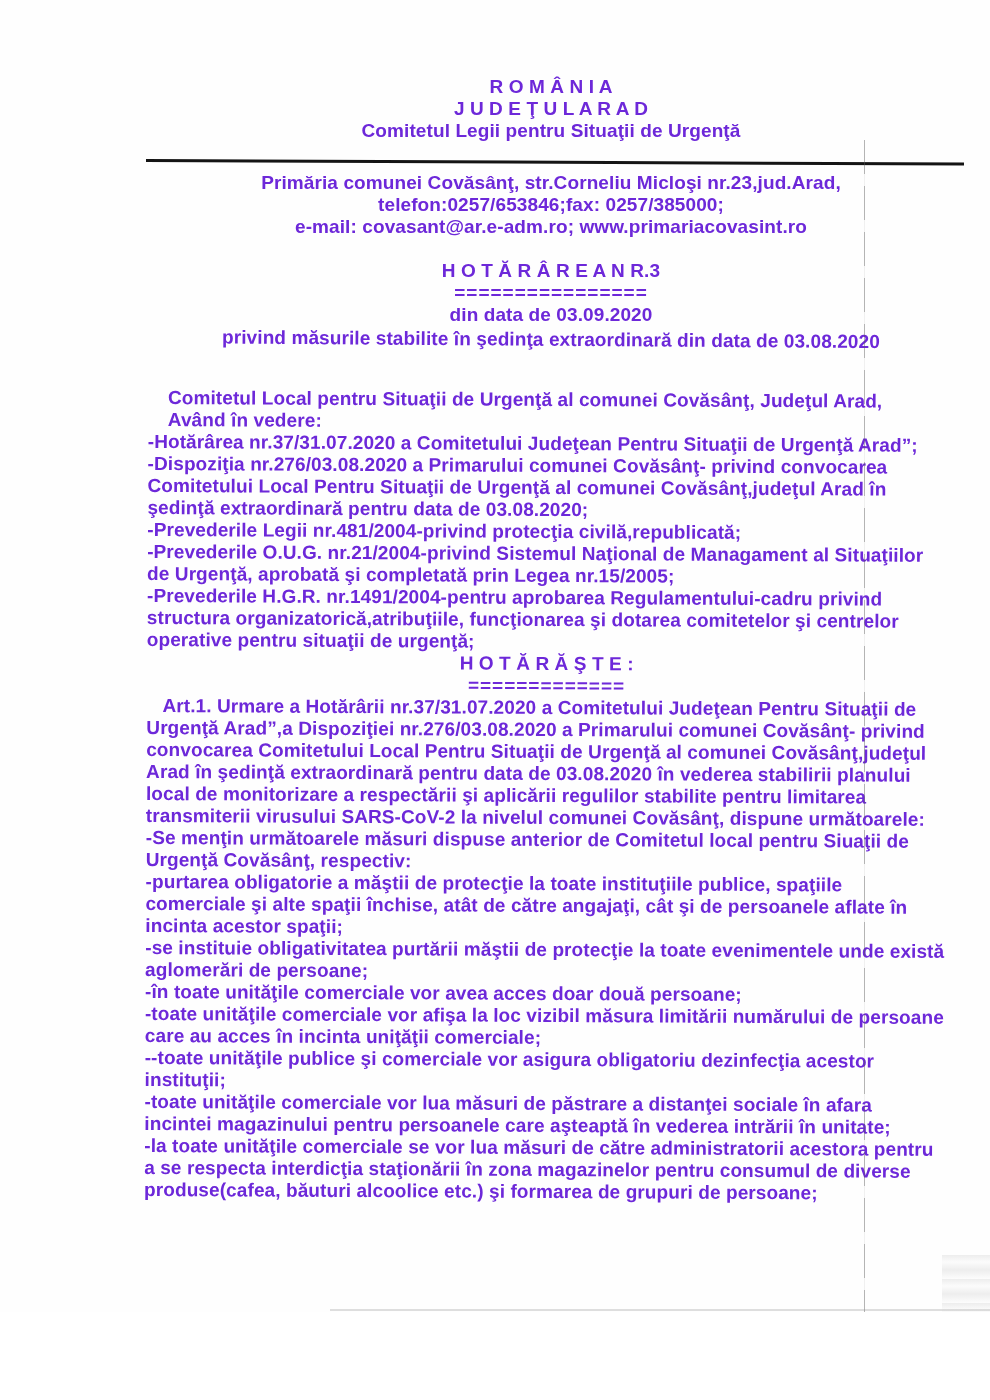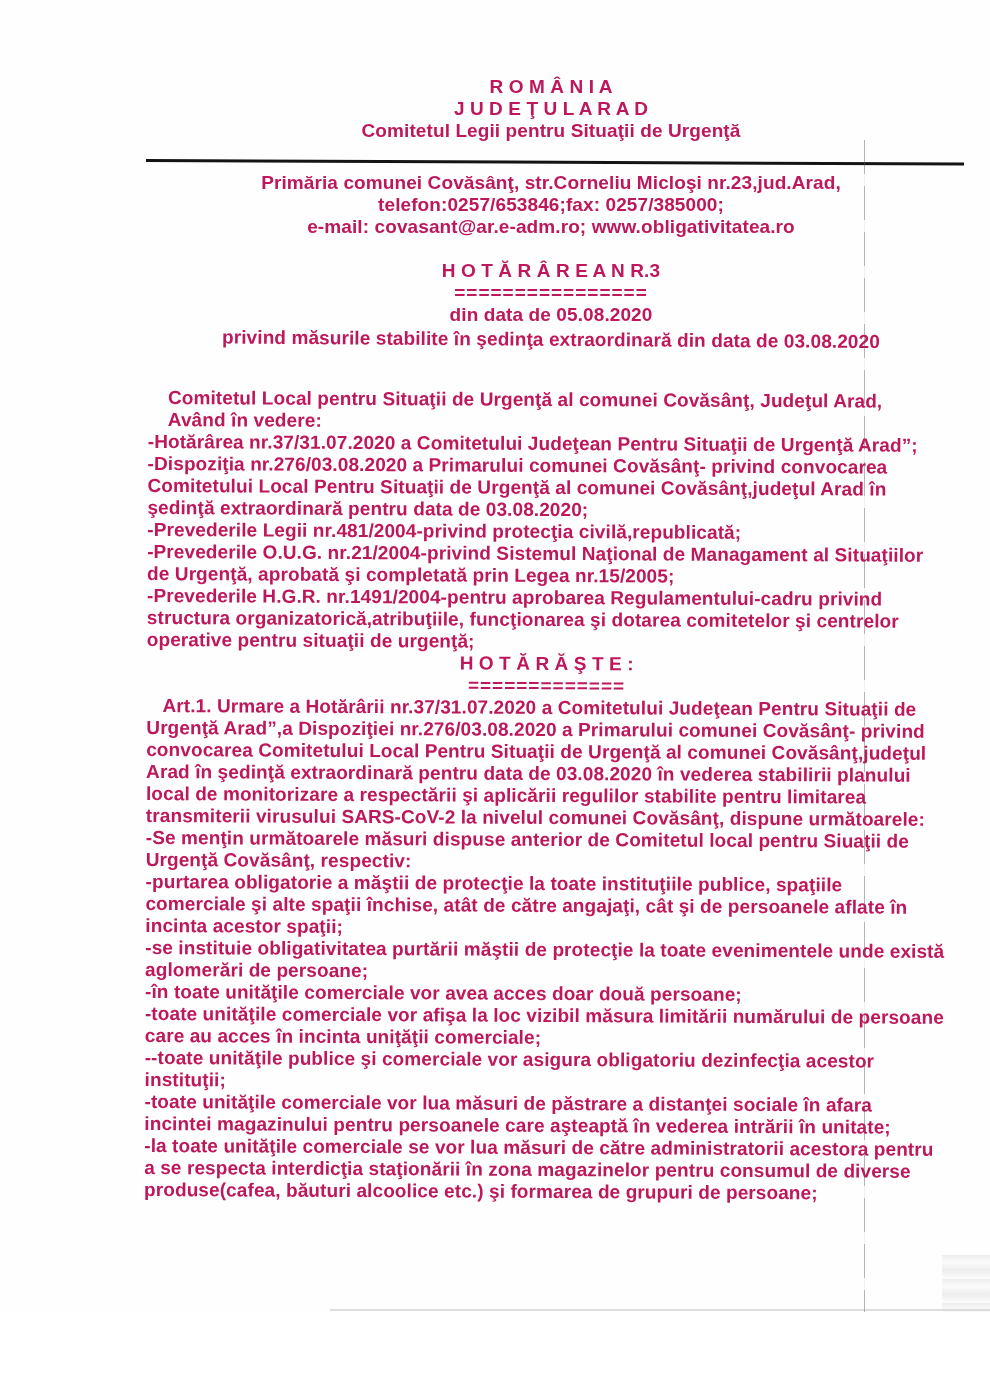--- a/index.html
+++ b/index.html
@@ -8,21 +8,21 @@
     background: #ffffff;
   }
   .page {
     position: relative;
     width: 990px;
     height: 1312px;
     background: #fefefe;
     overflow: hidden;
     font-family: "Liberation Sans", sans-serif;
     font-weight: bold;
-    color: #be185d;
+    color: #6d28d9;
   }
   .doc {
     position: absolute;
     left: 148px;
     top: 76px;
     width: 806px;
     font-size: 19px;
     line-height: 22px;
     letter-spacing: 0.1px;
   }
@@ -105,27 +105,27 @@
       <div>R O M Â N I A</div>
       <div>J U D E Ţ U L   A R A D</div>
       <div>Comitetul Legii pentru Situaţii de Urgenţă</div>
     </div>
 
     <div class="rule"></div>
 
     <div class="contact-block center">
       <div>Primăria comunei Covăsânţ, str.Corneliu Micloşi nr.23,jud.Arad,</div>
       <div>telefon:0257/653846;fax: 0257/385000;</div>
-      <div>e-mail: covasant@ar.e-adm.ro; www.obligativitatea.ro</div>
+      <div>e-mail: covasant@ar.e-adm.ro; www.primariacovasint.ro</div>
     </div>
 
     <div class="title-block center">
       <div>H O T Ă R Â R E A N R.3</div>
       <div class="equals-row">================</div>
-      <div>din data de 05.08.2020</div>
+      <div>din data de 03.09.2020</div>
       <div class="subject-line">privind măsurile stabilite în şedinţa extraordinară din data de 03.08.2020</div>
     </div>
 
     <div class="body-block">
       <p class="para indent-sm">Comitetul Local pentru Situaţii de Urgenţă al comunei Covăsânţ, Judeţul Arad,</p>
       <p class="para indent-sm">Având în vedere:</p>
       <p class="para">-Hotărârea nr.37/31.07.2020 a Comitetului Judeţean Pentru Situaţii de Urgenţă Arad”;</p>
       <p class="para">-Dispoziţia nr.276/03.08.2020 a Primarului comunei Covăsânţ- privind convocarea Comitetului Local Pentru Situaţii de Urgenţă  al comunei Covăsânţ,judeţul Arad în şedinţă extraordinară pentru data de 03.08.2020;</p>
       <p class="para">-Prevederile Legii nr.481/2004-privind protecţia civilă,republicată;</p>
       <p class="para">-Prevederile  O.U.G. nr.21/2004-privind Sistemul Naţional de Managament al Situaţiilor de Urgenţă, aprobată şi completată prin Legea nr.15/2005;</p>

